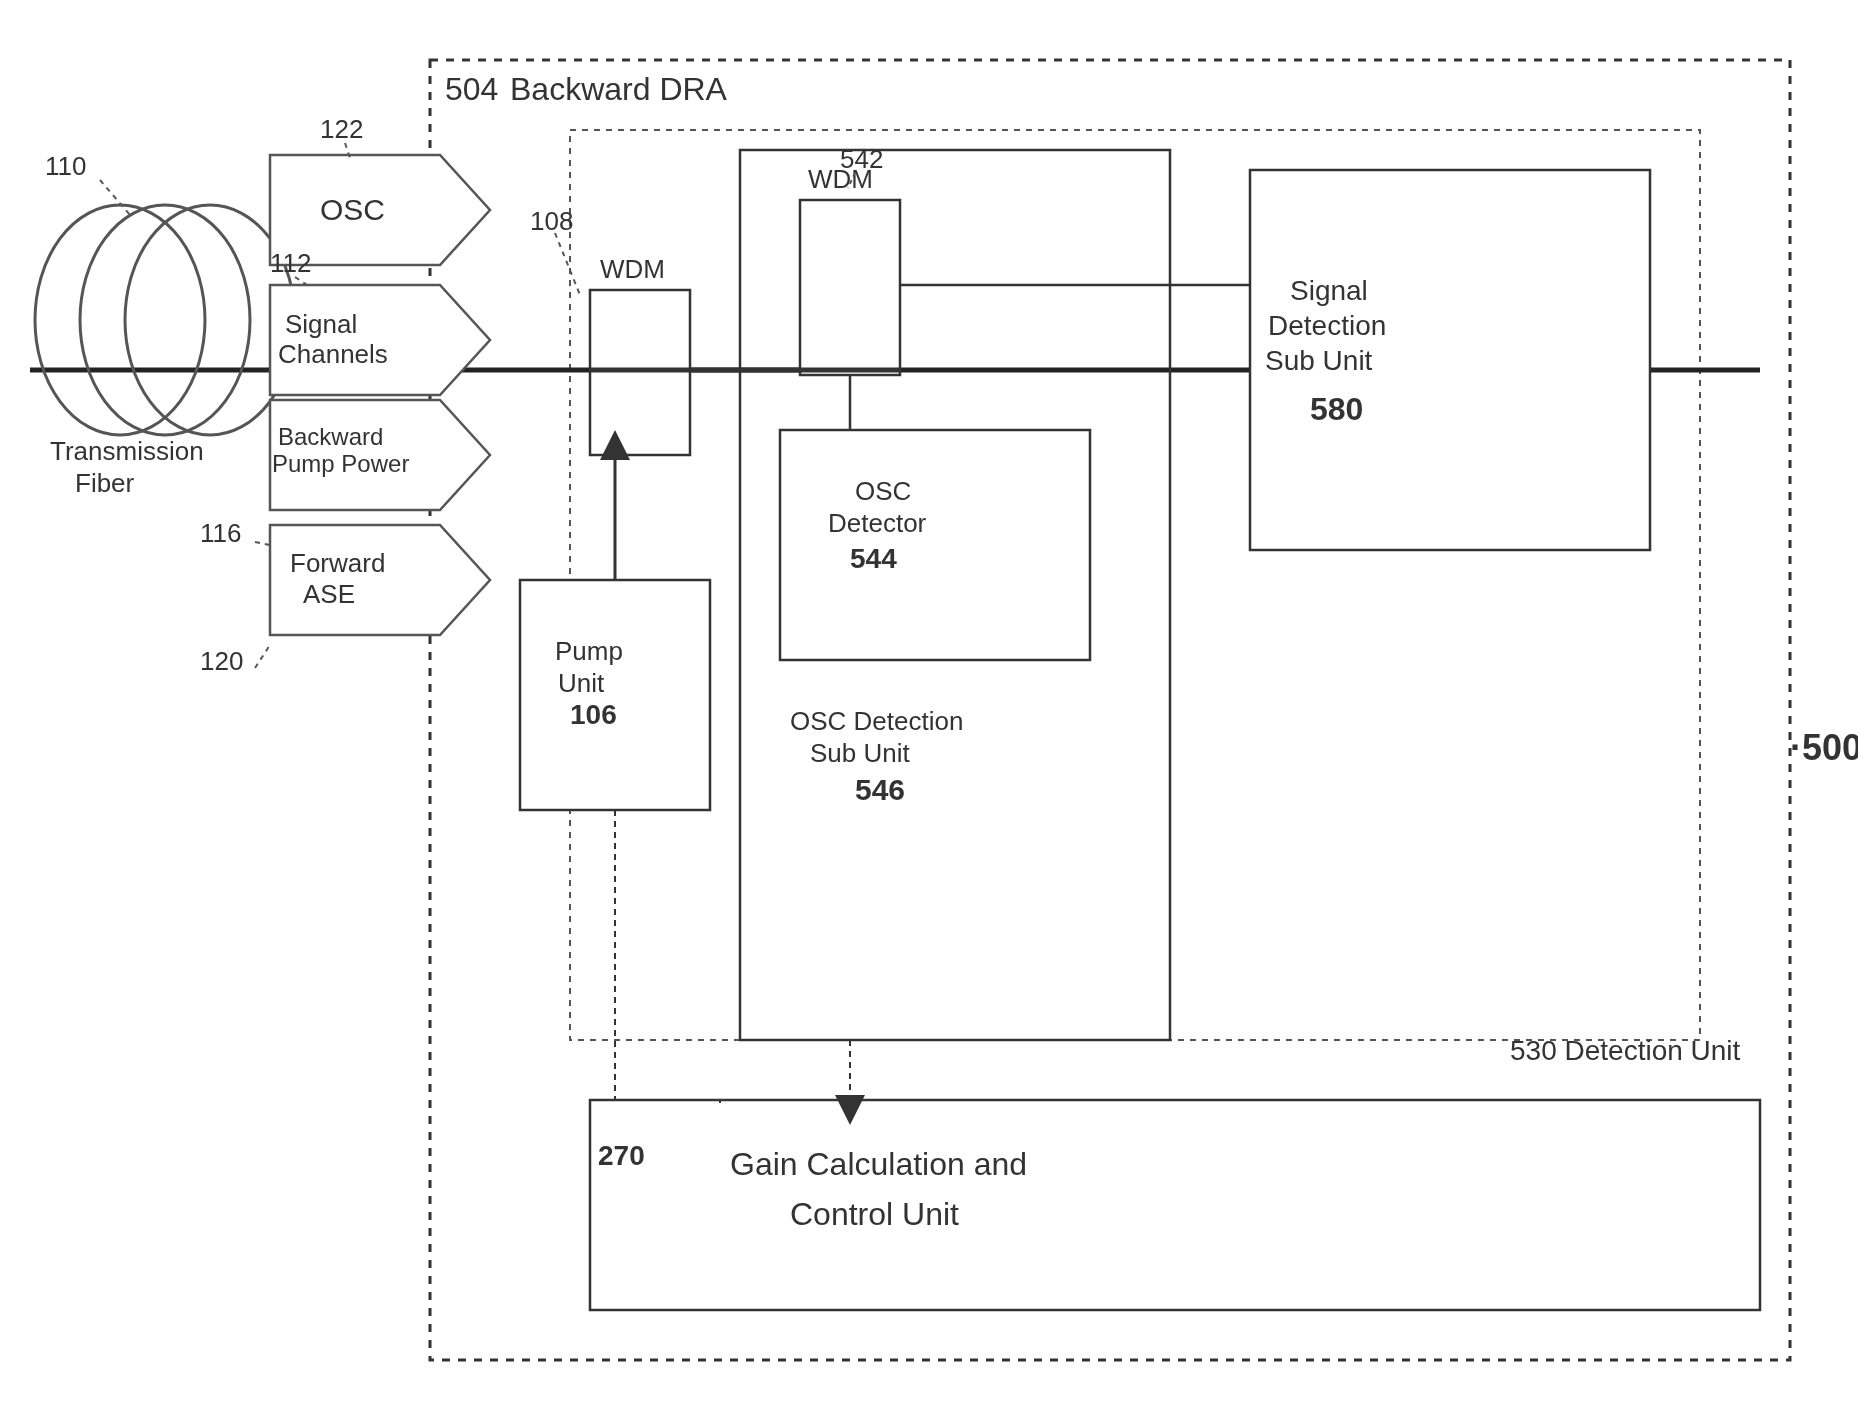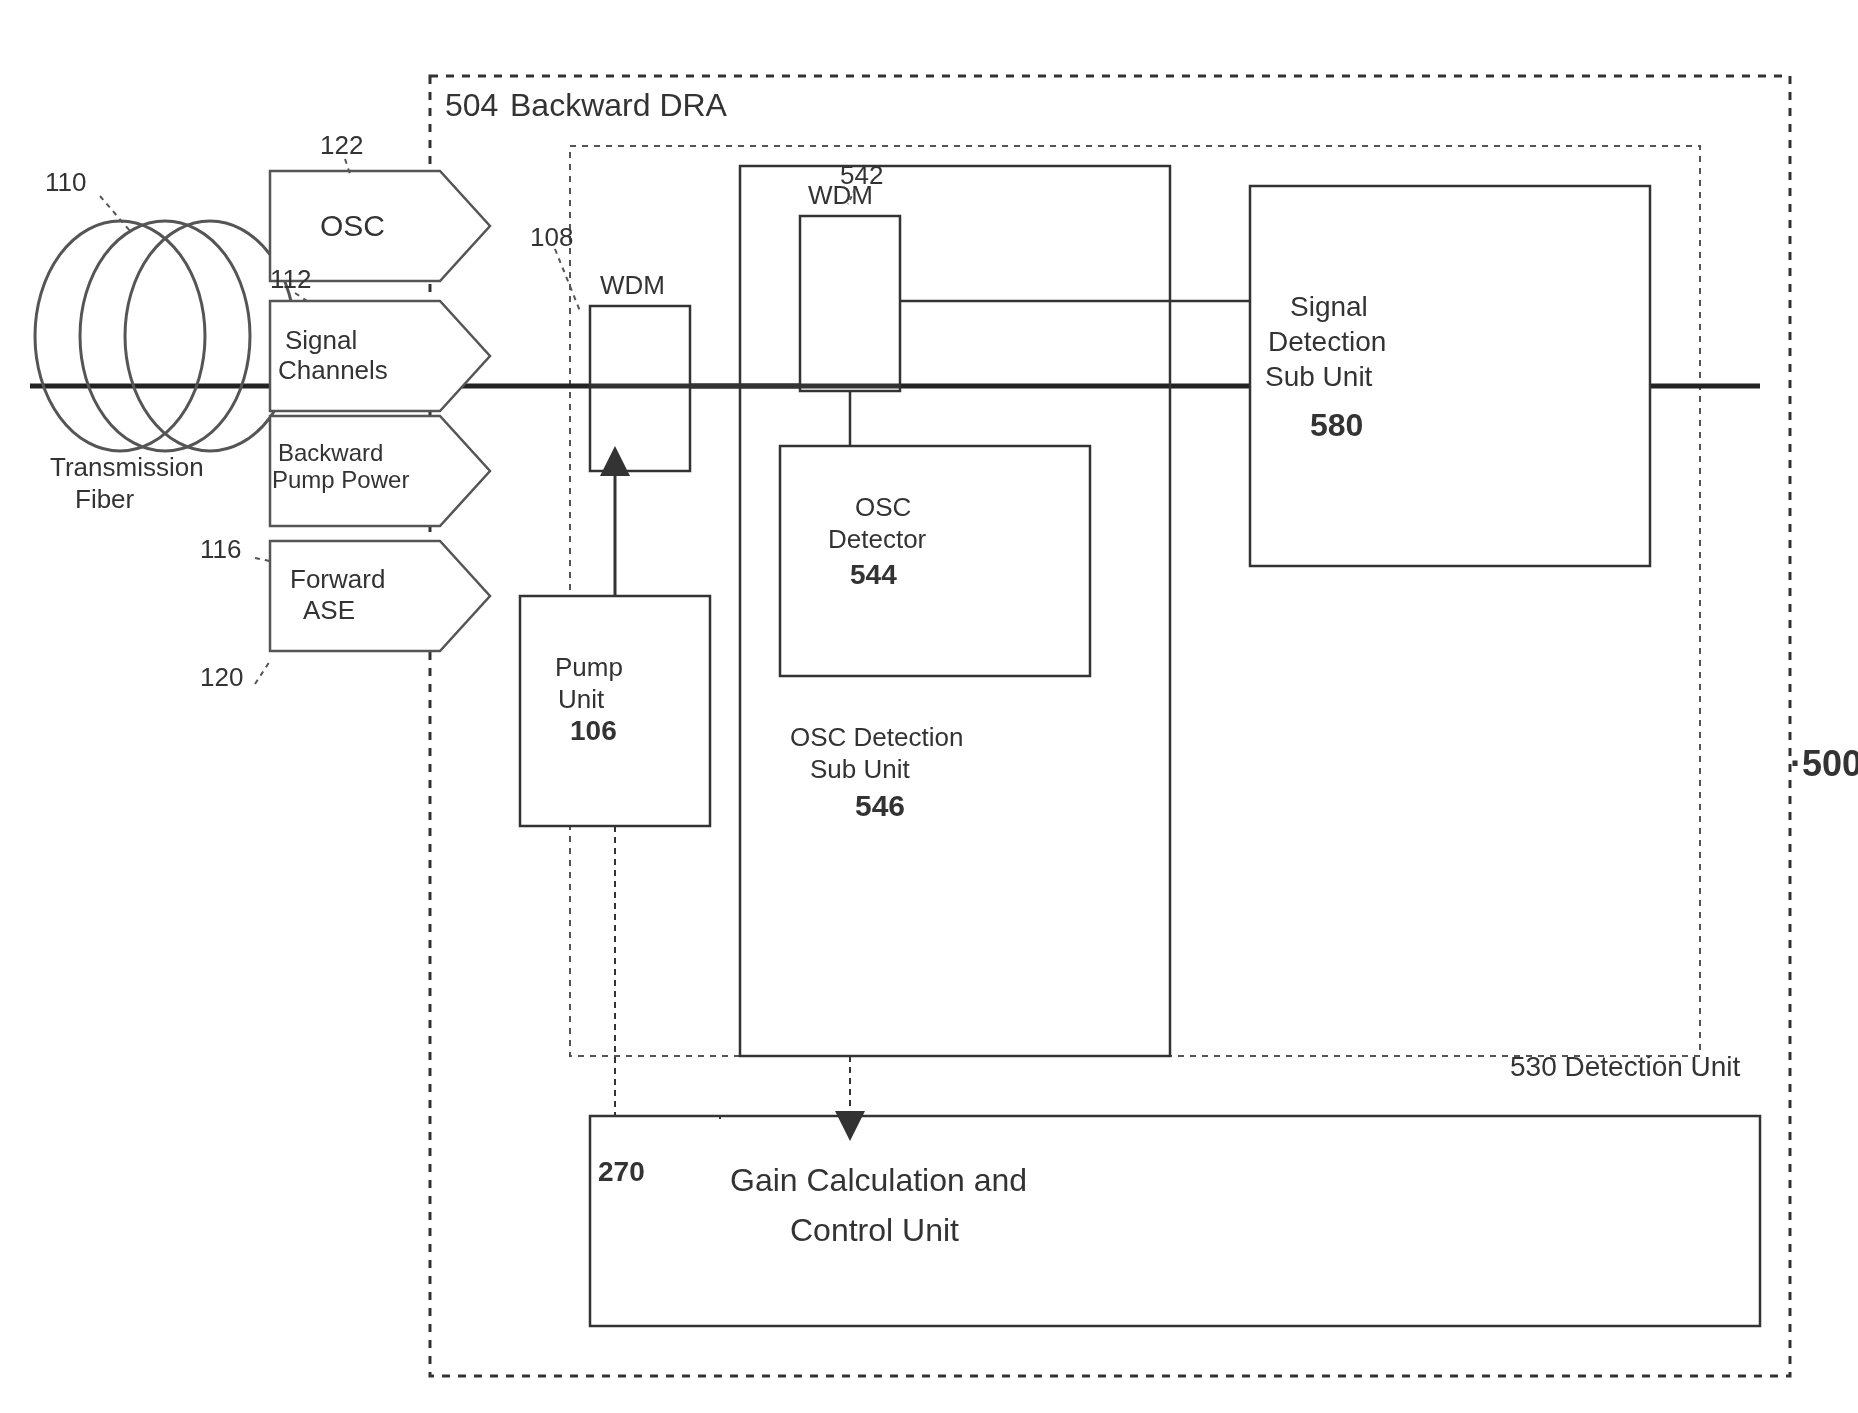--- a/index.html
+++ b/index.html
@@ -6,21 +6,21 @@
     body {
       width: 1858px;
       height: 1413px;
       background: #fff;
       font-family: Arial, sans-serif;
       overflow: hidden;
       position: relative;
     }
     .diagram-container {
       position: absolute;
-      top: 16px; left: 0;
+      top: 0; left: 0;
       width: 1858px;
       height: 1126px;
     }
     svg {
       position: absolute;
       top: 0; left: 0;
       width: 1858px;
       height: 1413px;
     }
   </style>

